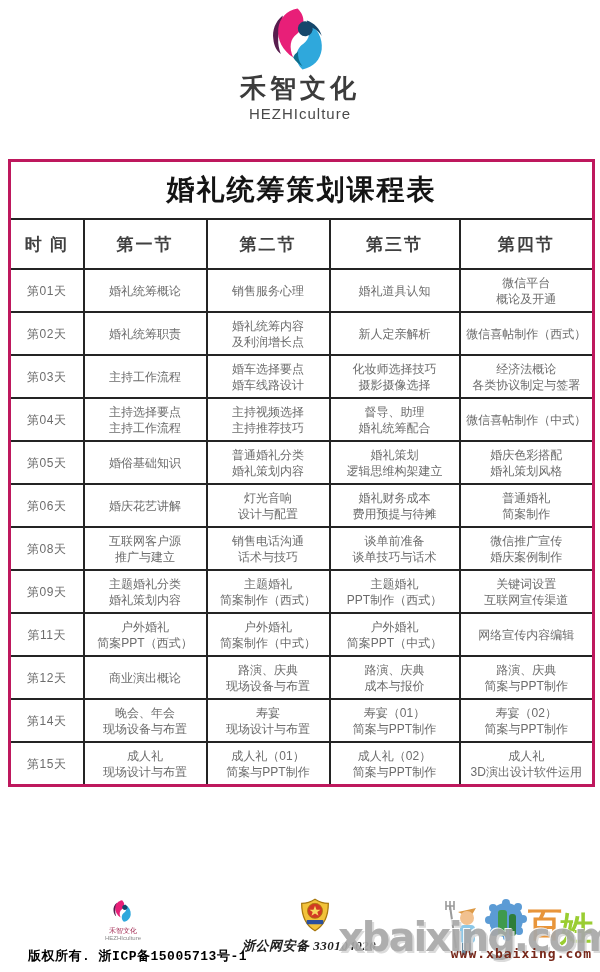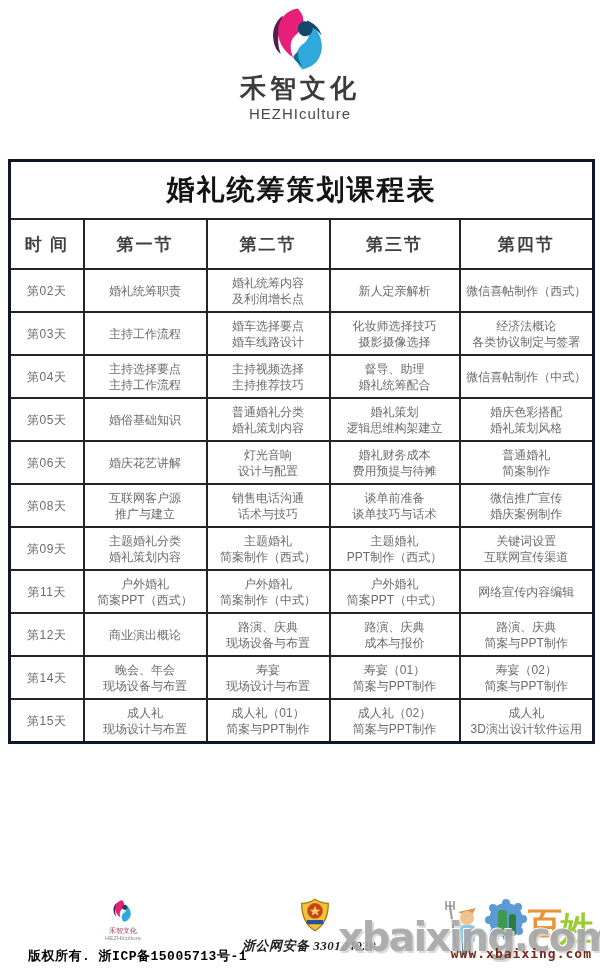--- a/index.html
+++ b/index.html
@@ -14,21 +14,21 @@
     font-size:26px;font-weight:bold;color:#3c3c3c;letter-spacing:4px;
     margin-top:4px;line-height:1.15;
   }
   .brand-name-en{
     font-size:15px;color:#4a4a4a;letter-spacing:1px;line-height:1.3;
   }
   
   table.course{
     border-collapse:collapse;table-layout:fixed;
     width:584px;margin:36px 8px 0 8px;
-    border:3px solid #0f172a;
+    border:3px solid #be185d;
   }
   table.course td,table.course th{
     border:2px solid #242424;
     text-align:center;vertical-align:middle;
     padding:2px 1px;overflow:hidden;
   }
   td.title-cell{
     height:52px;
     font-family:"Liberation Serif","DejaVu Serif",serif;
     font-weight:bold;font-size:28px;color:#141414;letter-spacing:2px;
@@ -110,20 +110,27 @@
     <tr class="head-row">
         <th>时  间</th>
         <th>第一节</th>
         <th>第二节</th>
         <th>第三节</th>
         <th>第四节</th>
       </tr>
   </tbody>
   <tbody class="course-body">
       <tr>
+        <td class="day">第01天</td>
+        <td>婚礼统筹概论</td>
+        <td>销售服务心理</td>
+        <td>婚礼道具认知</td>
+        <td>微信平台<br>概论及开通</td>
+      </tr>
+      <tr>
         <td class="day">第02天</td>
         <td>婚礼统筹职责</td>
         <td>婚礼统筹内容<br>及利润增长点</td>
         <td>新人定亲解析</td>
         <td>微信喜帖制作（西式）</td>
       </tr>
       <tr>
         <td class="day">第03天</td>
         <td>主持工作流程</td>
         <td>婚车选择要点<br>婚车线路设计</td>

